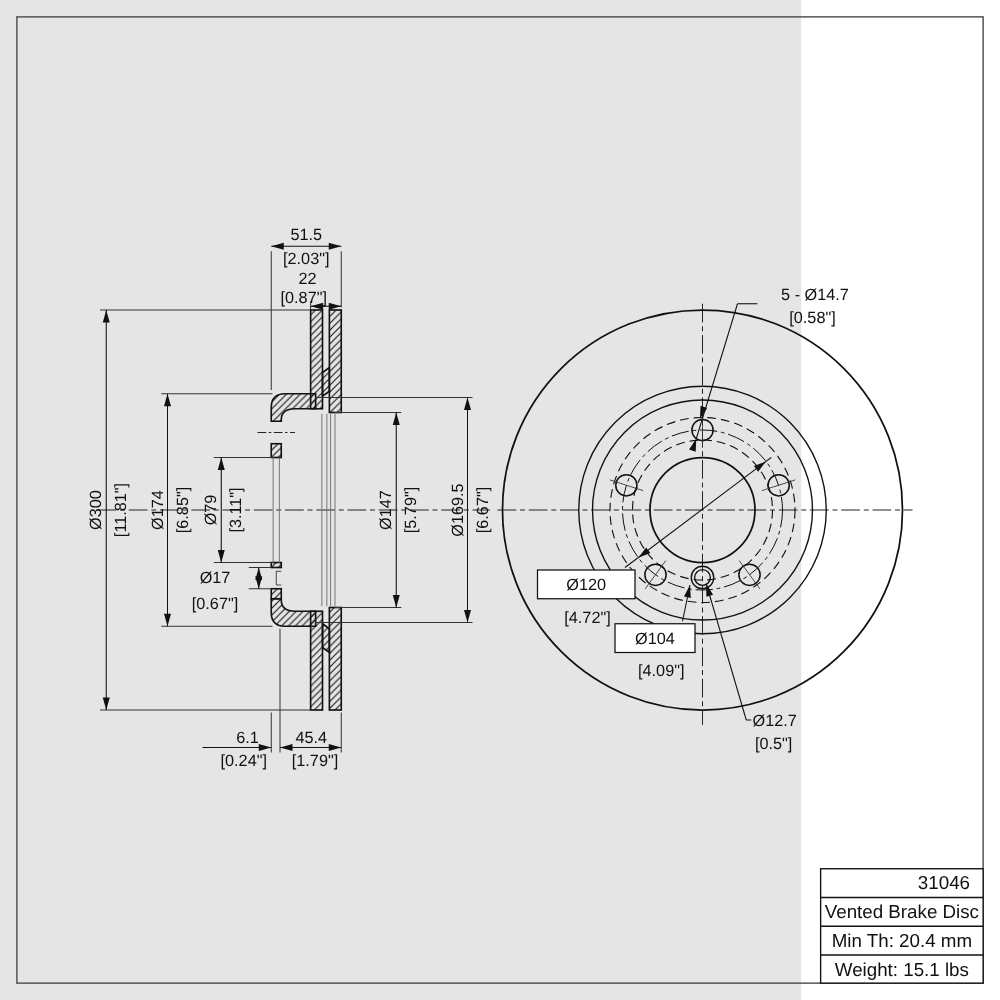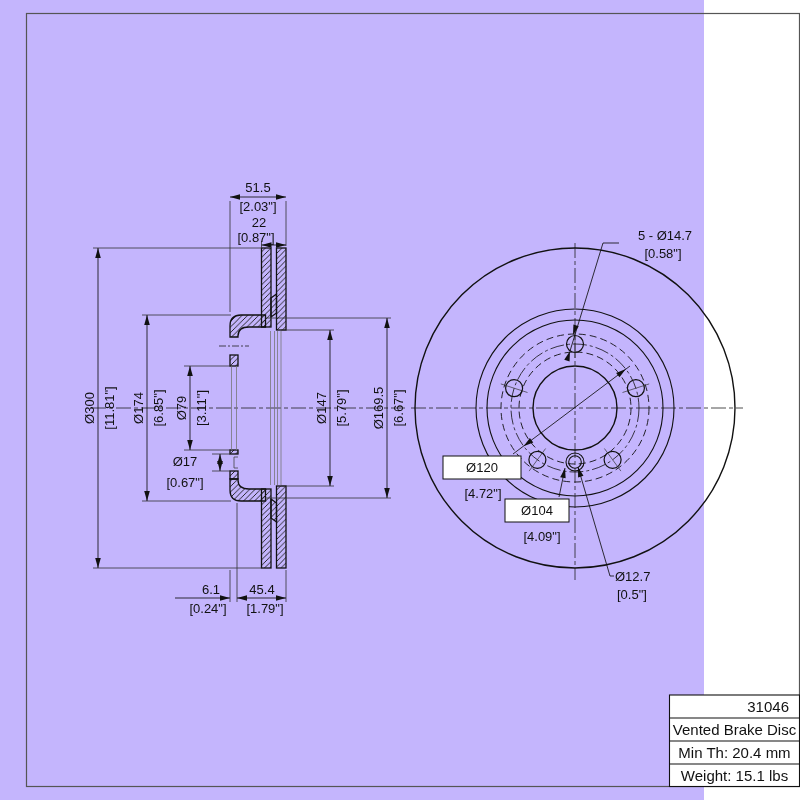--- a/index.html
+++ b/index.html
@@ -1,16 +1,16 @@
 <!DOCTYPE html>
 <html><head>
 <meta charset="utf-8">
 <style>
   html,body{margin:0;padding:0;background:#fff;}
-  .sheet{width:691px;height:800px;position:relative;background:#c4b5fd;padding-left:13px;}
+  .sheet{width:641px;height:800px;position:relative;background:#e5e5e5;}
   svg{display:block;}
   text{font-family:"Liberation Sans","DejaVu Sans",sans-serif;fill:#111;}
   .dimtxt{font-size:13px;}
   .tbtxt{font-size:15px;}
   .lbltxt{font-size:13px;}
 </style>
 </head>
 <body>
 
 <div class="sheet">

